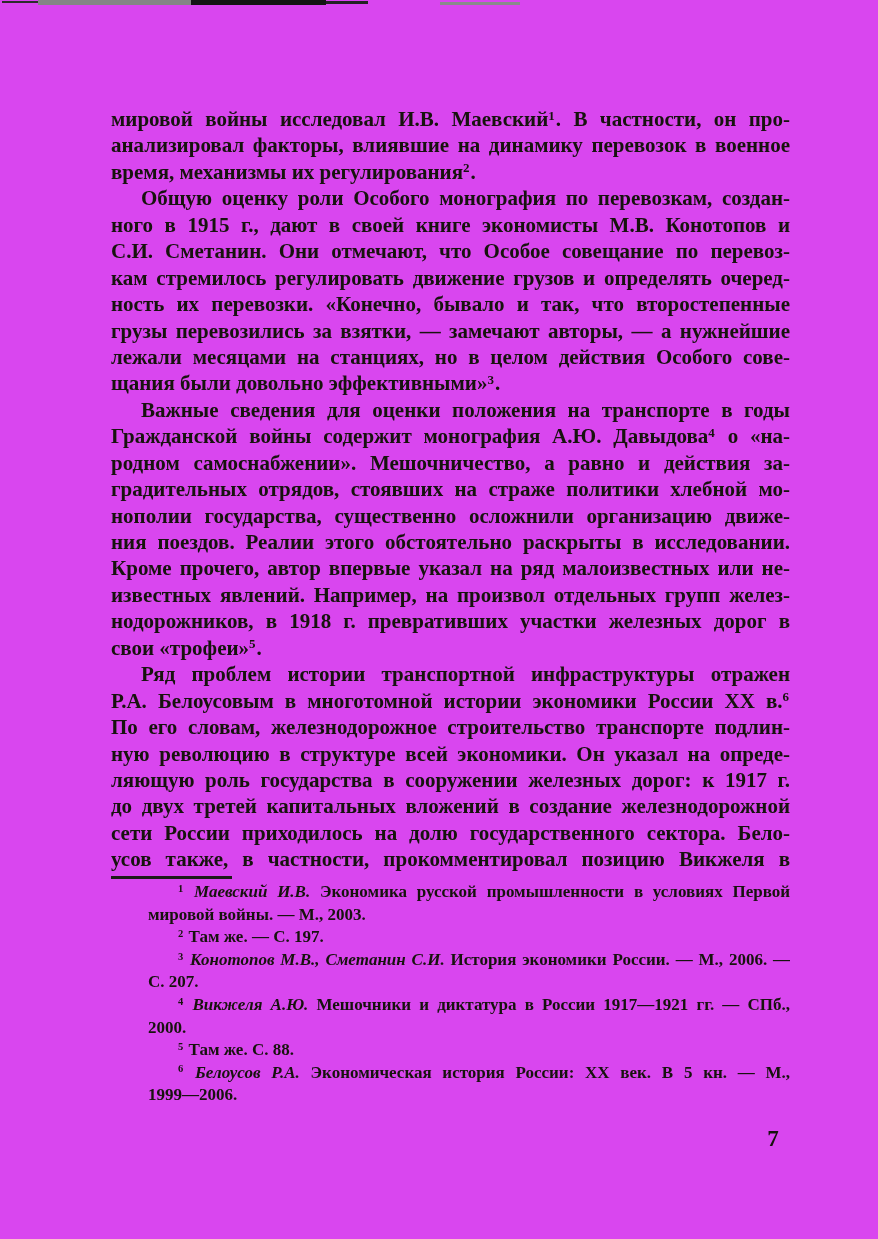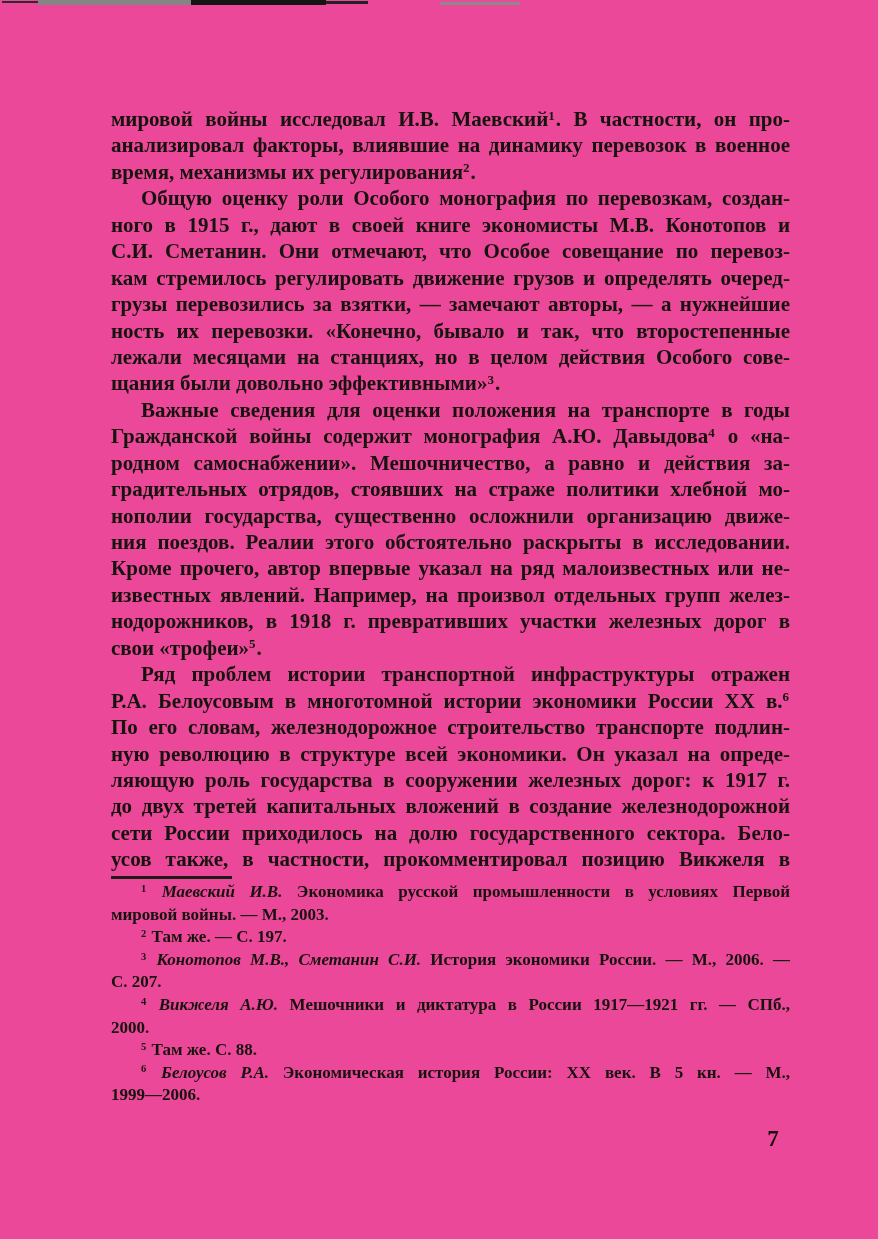--- a/index.html
+++ b/index.html
@@ -1,36 +1,36 @@
 <!DOCTYPE html>
 <html lang="ru"><head>
 <meta charset="utf-8">
 <style>
   html,body{margin:0;padding:0;}
   body{
     width:878px;height:1239px;position:relative;overflow:hidden;
     background:#fdfdfc;
     font-family:"Liberation Serif","DejaVu Serif",serif;
   }
-  .page{position:absolute;inset:0;background:#ec4899;color:#151310;}
+  .page{position:absolute;inset:0;background:#d946ef;color:#151310;}
   
   .artifact{position:absolute;}
   
   .body-text{
     position:absolute;left:111px;top:106px;width:679px;
     font-size:21px;font-weight:700;line-height:26.45px;
     color:#17130e;
   }
   .body-text .line{height:26.45px;overflow:hidden;text-align:justify;}
   .footnotes{
     position:absolute;left:111px;top:881px;width:679px;
     font-size:17px;font-weight:700;line-height:22.6px;
     color:#17130e;
   }
-  .footnotes .line{height:22.6px;overflow:hidden;text-align:justify;}
+  .footnotes .line{height:22.6px;overflow:hidden;text-align:justify;margin-left:37px;}
   .line.jl{text-align-last:justify;}
   .line.ll{text-align-last:left;}
   .line.indent{padding-left:30px;}
   .ital{font-style:italic;}
   sup.sup{
     font-size:0.62em;vertical-align:baseline;position:relative;top:-0.5em;
     line-height:0;margin-right:1px;
   }
   .fn-rule{
     position:absolute;left:111px;top:876px;width:121px;height:0;
@@ -53,22 +53,22 @@
   <div class="artifact" style="left:440px;top:2px;width:80px;height:3px;background:#8a8a8a;"></div>
 
   <div class="body-text">
       <div class="line jl"><span>мировой войны исследовал И.В. Маевский</span><sup class="sup">1</sup><span>. В частности, он про-</span></div>
       <div class="line jl"><span>анализировал факторы, влиявшие на динамику перевозок в военное</span></div>
       <div class="line ll"><span>время, механизмы их регулирования</span><sup class="sup">2</sup><span>.</span></div>
       <div class="line jl indent"><span>Общую оценку роли Особого монография по перевозкам, создан-</span></div>
       <div class="line jl"><span>ного в 1915 г., дают в своей книге экономисты М.В. Конотопов и</span></div>
       <div class="line jl"><span>С.И. Сметанин. Они отмечают, что Особое совещание по перевоз-</span></div>
       <div class="line jl"><span>кам стремилось регулировать движение грузов и определять очеред-</span></div>
+      <div class="line jl"><span>ность их перевозки. «Конечно, бывало и так, что второстепенные</span></div>
       <div class="line jl"><span>грузы перевозились за взятки, — замечают авторы, — а нужнейшие</span></div>
-      <div class="line jl"><span>ность их перевозки. «Конечно, бывало и так, что второстепенные</span></div>
       <div class="line jl"><span>лежали месяцами на станциях, но в целом действия Особого сове-</span></div>
       <div class="line ll"><span>щания были довольно эффективными»</span><sup class="sup">3</sup><span>.</span></div>
       <div class="line jl indent"><span>Важные сведения для оценки положения на транспорте в годы</span></div>
       <div class="line jl"><span>Гражданской войны содержит монография А.Ю. Давыдова</span><sup class="sup">4</sup><span> о «на-</span></div>
       <div class="line jl"><span>родном самоснабжении». Мешочничество, а равно и действия за-</span></div>
       <div class="line jl"><span>градительных отрядов, стоявших на страже политики хлебной мо-</span></div>
       <div class="line jl"><span>нополии государства, существенно осложнили организацию движе-</span></div>
       <div class="line jl"><span>ния поездов. Реалии этого обстоятельно раскрыты в исследовании.</span></div>
       <div class="line jl"><span>Кроме прочего, автор впервые указал на ряд малоизвестных или не-</span></div>
       <div class="line jl"><span>известных явлений. Например, на произвол отдельных групп желез-</span></div>

